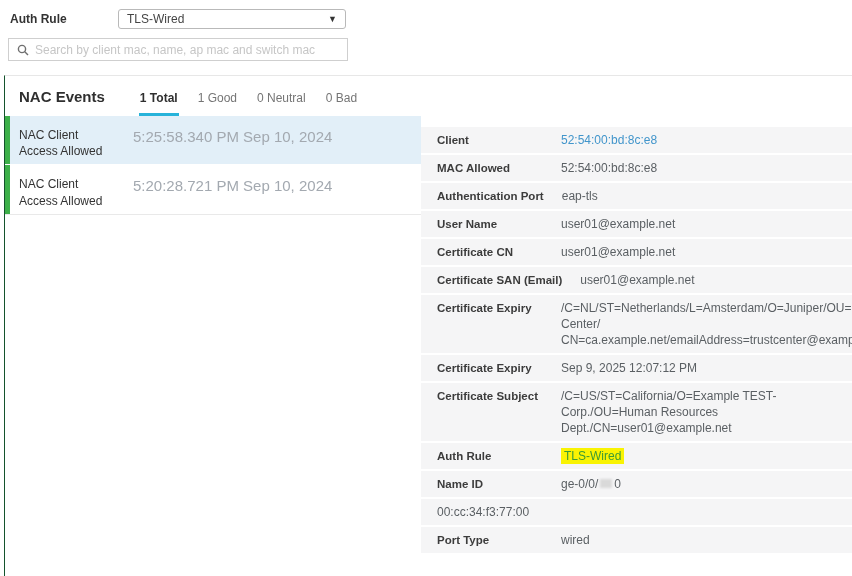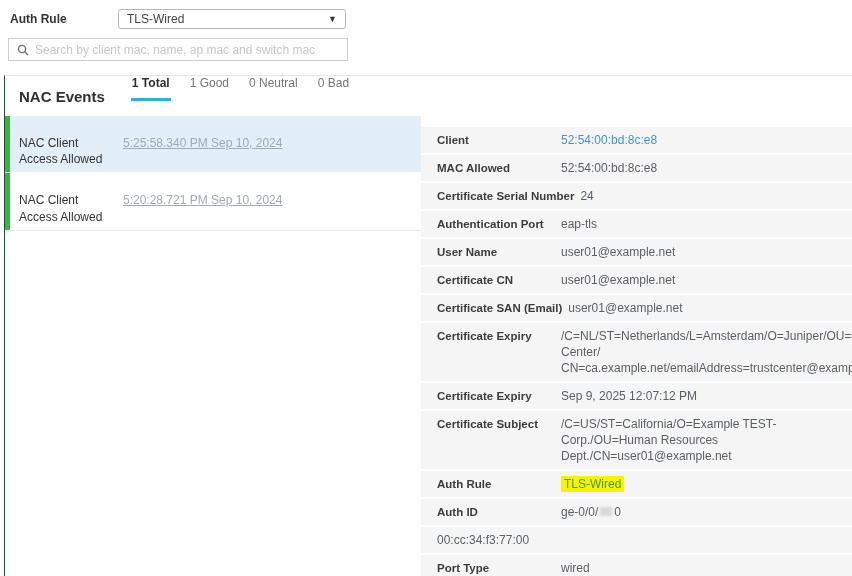--- a/index.html
+++ b/index.html
@@ -21,44 +21,44 @@
   .searchbox svg { flex:0 0 auto; }
   .searchbox input { border:none; outline:none; flex:1; font-size:12px;
     font-family:"Liberation Sans", sans-serif; color:#333; background:transparent; }
   .searchbox input::placeholder { color:#c6c6c6; }
 
   
   .card { position:absolute; top:75px; left:4px; right:0; bottom:0;
     border-top:1px solid #e7e7e7; border-left:1px solid #14532d; background:#fff; }
   .card-header { height:40px; display:flex; align-items:center; padding-left:14px; }
   .page-title { font-size:15px; font-weight:700; color:#2f2f2f; margin-right:26px; }
-  .tabs { display:flex; gap:18px; height:100%; align-items:flex-start; }
+  .tabs { display:flex; gap:18px; height:100%; align-items:flex-end;margin-left:8px; }
   .tab { font-size:12px; color:#757575; padding:0 1px 8px 1px;
     border-bottom:3px solid transparent; cursor:pointer; }
   .tab.active { color:#2f2f2f; font-weight:700; border-bottom-color:var(--tab-underline,#27b3da); }
 
   .card-body { display:flex; height:calc(100% - 40px); }
 
   
   .event-list { width:416px; flex:0 0 416px; }
   .event-item { position:relative; min-height:42px; display:flex; align-items:flex-start;
-    padding:19px 0 5px 14px; margin-bottom:1px; cursor:pointer; background:#fff; }
+    padding:11px 0 5px 14px; margin-bottom:1px; cursor:pointer; background:#fff; }
   .event-item.selected { background:var(--selected-blue,#e2eff8); }
   .event-item:last-child { border-bottom:1px solid #e9e9e9; }
   .event-bar { position:absolute; left:0; top:0; bottom:0; width:5px;
     background:var(--status-green,#3db049); }
   .event-title { width:100px; font-size:12px; line-height:1.35; color:#333; }
-  .event-time { font-size:12px; color:#a3a9b0; margin-left:4px; padding-top:1px;text-decoration:underline; }
+  .event-time { font-size:15px; color:#a3a9b0; margin-left:14px; padding-top:1px; }
 
   
   .details { flex:1; padding-top:11px; background:#fff; overflow:hidden; }
   .detail-row { display:flex; background:#f5f5f6; margin-bottom:2px;
     padding:5px 10px 5px 16px; font-size:12px; line-height:16px; }
   .detail-label { font-size:11.5px; font-weight:700; color:#3c3c3c;
-    min-width:124px; padding-right:6px; flex-shrink:0; }
+    min-width:124px; padding-right:18px; flex-shrink:0; }
   .detail-value { color:#5a5f63; white-space:pre-line; flex:1; }
   .detail-value a { color:var(--link-blue,#4195cb); text-decoration:none; cursor:pointer; }
   .hl { background:var(--hl-yellow,#f9f303); color:var(--hl-green,#3c9b35);
     padding:1px 3px; }
   .redact { display:inline-block; width:12px; height:9px; background:#d9d9d9;
     filter:blur(1px); margin:0 2px; vertical-align:baseline; }
 </style>
 </head>
 <body>
 
@@ -106,24 +106,20 @@
     <div class="details" id="details">
         <div class="detail-row">
           <div class="detail-label">Client</div>
           <div class="detail-value"><a>52:54:00:bd:8c:e8</a></div>
         </div>
         <div class="detail-row">
           <div class="detail-label">MAC Allowed</div>
           <div class="detail-value">52:54:00:bd:8c:e8</div>
         </div>
         <div class="detail-row">
-          <div class="detail-label">Certificate Serial Number</div>
-          <div class="detail-value">24</div>
-        </div>
-        <div class="detail-row">
           <div class="detail-label">Authentication Port</div>
           <div class="detail-value">eap-tls</div>
         </div>
         <div class="detail-row">
           <div class="detail-label">User Name</div>
           <div class="detail-value">user01@example.net</div>
         </div>
         <div class="detail-row">
           <div class="detail-label">Certificate CN</div>
           <div class="detail-value">user01@example.net</div>
@@ -144,21 +140,21 @@
         <div class="detail-row">
           <div class="detail-label">Certificate Subject</div>
           <div class="detail-value">/C=US/ST=California/O=Example TEST-Corp./OU=Human Resources
 Dept./CN=user01@example.net</div>
         </div>
         <div class="detail-row">
           <div class="detail-label">Auth Rule</div>
           <div class="detail-value"><span class="hl">TLS-Wired</span></div>
         </div>
         <div class="detail-row">
-          <div class="detail-label">Auth ID</div>
+          <div class="detail-label">Name ID</div>
           <div class="detail-value"><span>ge-0/0/</span><span class="redact"></span><span>0</span></div>
         </div>
         <div class="detail-row">
           <div class="detail-value">00:cc:34:f3:77:00</div>
         </div>
         <div class="detail-row">
           <div class="detail-label">Port Type</div>
           <div class="detail-value">wired</div>
         </div>
       </div>

